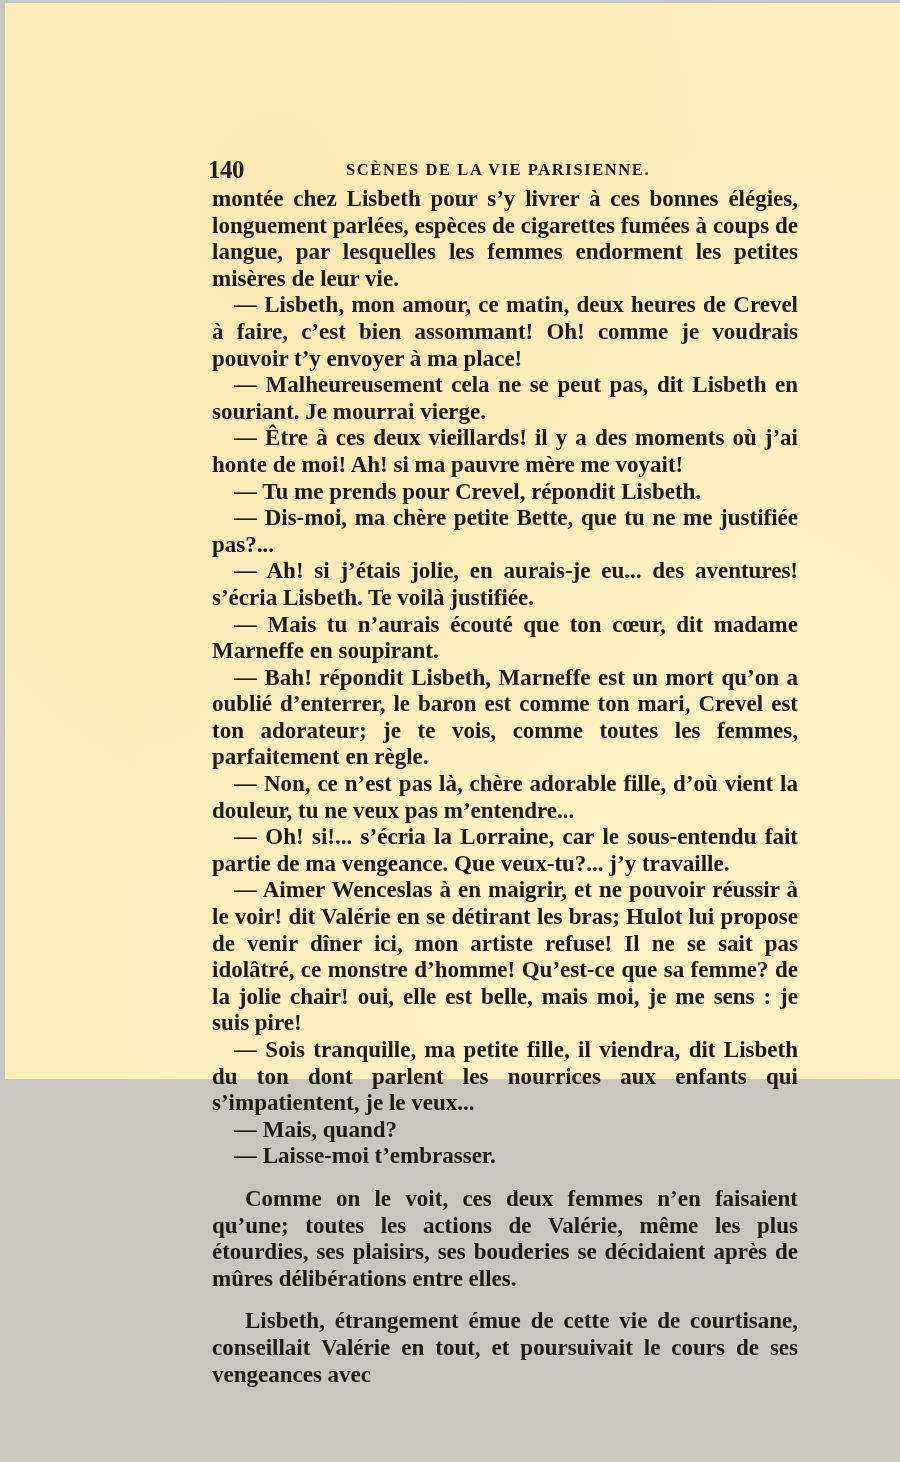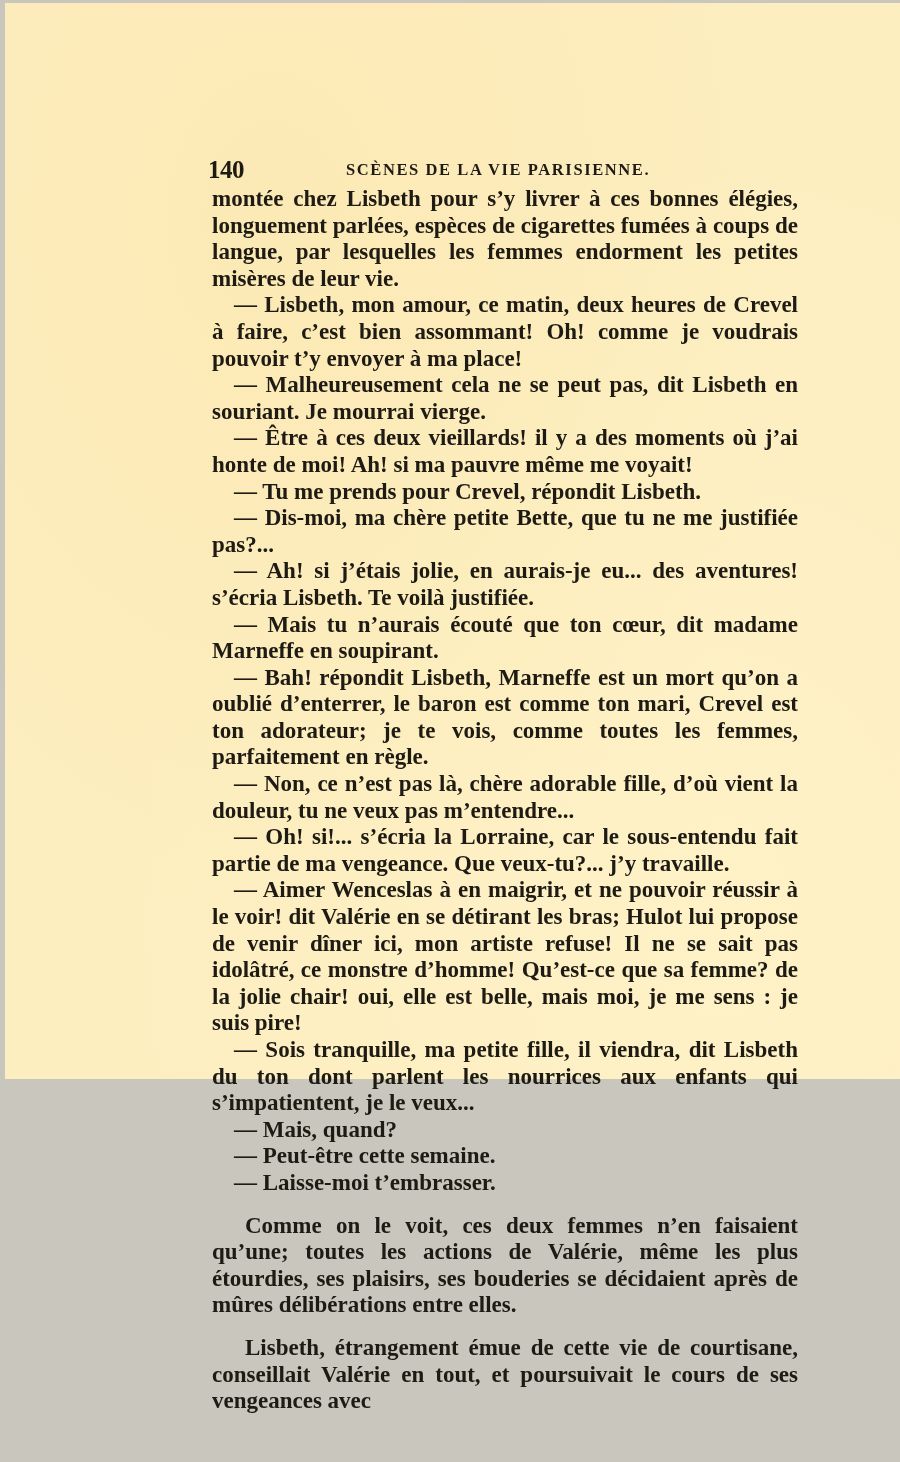--- a/index.html
+++ b/index.html
@@ -82,29 +82,28 @@
 <div class="page">
   <div class="header">
     <span class="page-number">140</span>
     <span class="running-head">SCÈNES DE LA VIE PARISIENNE.</span>
   </div>
 
   <div class="body-text">
     <p class="para continued">montée chez Lisbeth pour s’y livrer à ces bonnes élégies, longuement parlées, espèces de cigarettes fumées à coups de langue, par lesquelles les femmes endorment les petites misères de leur vie.</p>
     <p class="para">— Lisbeth, mon amour, ce matin, deux heures de Crevel à faire, c’est bien assommant! Oh! comme je voudrais pouvoir t’y envoyer à ma place!</p>
     <p class="para">— Malheureusement cela ne se peut pas, dit Lisbeth en souriant. Je mourrai vierge.</p>
-    <p class="para">— Être à ces deux vieillards! il y a des moments où j’ai honte de moi! Ah! si ma pauvre même me voyait!</p>
+    <p class="para">— Être à ces deux vieillards! il y a des moments où j’ai honte de moi! Ah! si ma pauvre mère me voyait!</p>
     <p class="para">— Tu me prends pour Crevel, répondit Lisbeth.</p>
     <p class="para">— Dis-moi, ma chère petite Bette, que tu ne me justifiée pas?...</p>
     <p class="para">— Ah! si j’étais jolie, en aurais-je eu... des aventures! s’écria Lisbeth. Te voilà justifiée.</p>
     <p class="para">— Mais tu n’aurais écouté que ton cœur, dit madame Marneffe en soupirant.</p>
     <p class="para">— Bah! répondit Lisbeth, Marneffe est un mort qu’on a oublié d’enterrer, le baron est comme ton mari, Crevel est ton adorateur; je te vois, comme toutes les femmes, parfaitement en règle.</p>
     <p class="para">— Non, ce n’est pas là, chère adorable fille, d’où vient la douleur, tu ne veux pas m’entendre...</p>
     <p class="para">— Oh! si!... s’écria la Lorraine, car le sous-entendu fait partie de ma vengeance. Que veux-tu?... j’y travaille.</p>
     <p class="para">— Aimer Wenceslas à en maigrir, et ne pouvoir réussir à le voir! dit Valérie en se détirant les bras; Hulot lui propose de venir dîner ici, mon artiste refuse! Il ne se sait pas idolâtré, ce monstre d’homme! Qu’est-ce que sa femme? de la jolie chair! oui, elle est belle, mais moi, je me sens : je suis pire!</p>
     <p class="para">— Sois tranquille, ma petite fille, il viendra, dit Lisbeth du ton dont parlent les nourrices aux enfants qui s’impatientent, je le veux...</p>
     <p class="para">— Mais, quand?</p>
-    <p class="para">— Peut-être cette semaine.</p>
     <p class="para">— Laisse-moi t’embrasser.</p>
     <p class="para narrative">Comme on le voit, ces deux femmes n’en faisaient qu’une; toutes les actions de Valérie, même les plus étourdies, ses plaisirs, ses bouderies se décidaient après de mûres délibérations entre elles.</p>
     <p class="para narrative">Lisbeth, étrangement émue de cette vie de courtisane, conseillait Valérie en tout, et poursuivait le cours de ses vengeances avec</p>
   </div>
 </div>
 
 </body></html>

